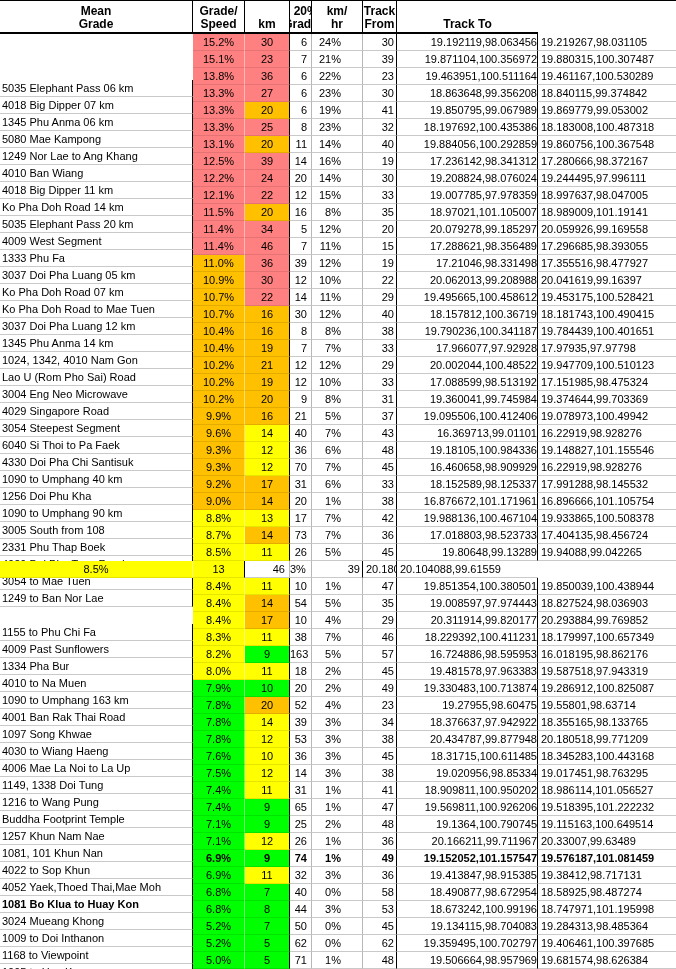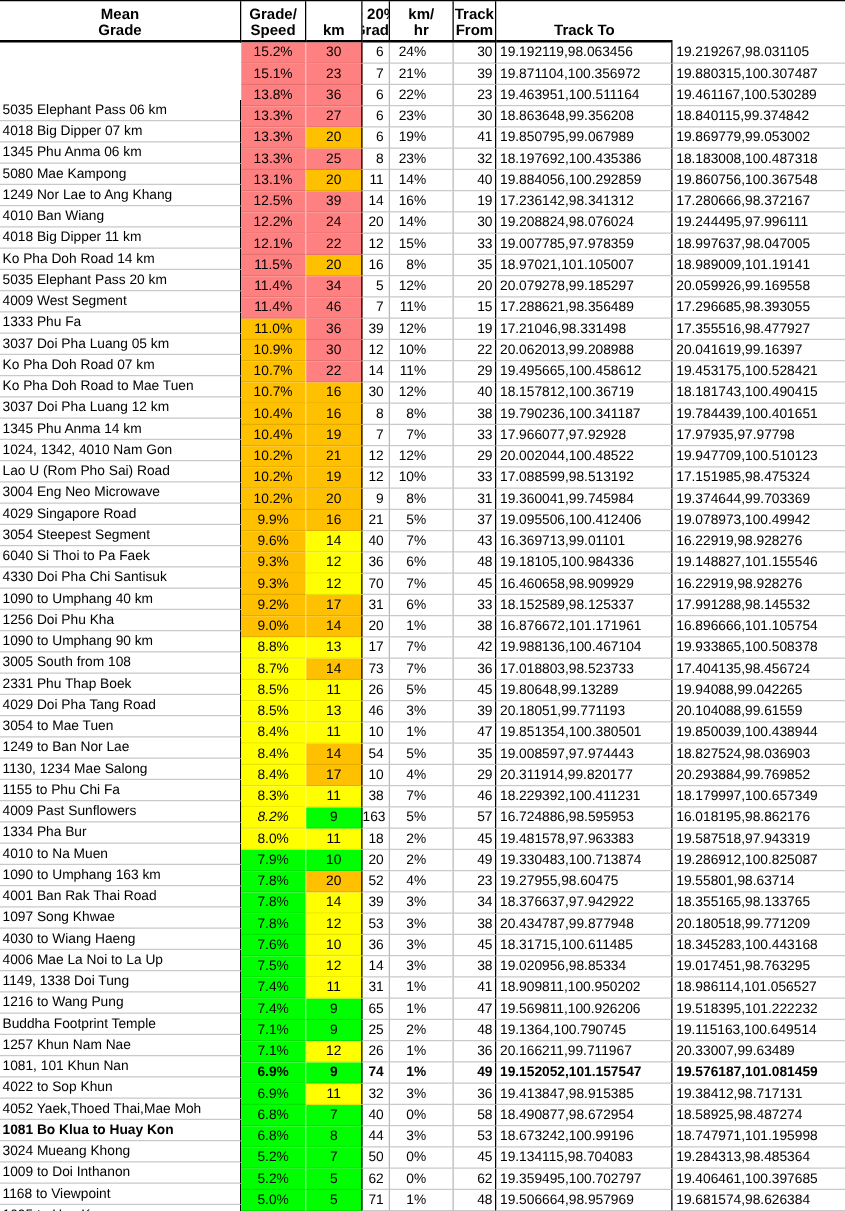--- a/index.html
+++ b/index.html
@@ -30,21 +30,21 @@
     white-space: nowrap; overflow: hidden;
     border-bottom: 1px solid #c9c9c9;
   }
   .cell.filled { border-bottom: 1px solid rgba(0,0,0,0.10); }
   .c-route { text-align: left; padding-left: 2px; border-right: 1px solid #000; margin-top: 46px; }
   .c-grade { text-align: center; border-right: 1px solid rgba(255,255,255,0.45); }
   .c-speed { text-align: center; border-right: 1px solid #000; }
   .c-km    { text-align: right; padding-right: 4px; border-right: 1px solid #b7b7b7; }
   .c-gt20  { text-align: right; padding-right: 21px; border-right: 1px solid #b7b7b7; }
   .c-kmh   { text-align: right; padding-right: 2px; border-right: 1px solid #000; }
-  .c-from  { text-align: left; padding-left: 3px; border-right: 1px solid #000; }
+  .c-from  { text-align: right; padding-left: 3px; border-right: 1px solid #000; }
   .c-to    { text-align: left; padding-left: 3px; }
 </style>
 </head>
 <body>
 
 <div class="sheet">
   <div class="header">
     <div class="hdr-cell">Mean
 Grade</div>
     <div class="hdr-cell">Grade/
@@ -362,21 +362,20 @@
         <div class="cell c-route">1249 to Ban Nor Lae</div>
         <div class="cell c-grade filled" style="background: rgb(255, 255, 0);">8.5%</div>
         <div class="cell c-speed filled" style="background: rgb(255, 255, 0);">11</div>
         <div class="cell c-km">26</div>
         <div class="cell c-gt20">5%</div>
         <div class="cell c-kmh">45</div>
         <div class="cell c-from">19.80648,99.13289</div>
         <div class="cell c-to">19.94088,99.042265</div>
       </div>
       <div class="row">
-        <div class="cell c-route">1130, 1234 Mae Salong</div>
         <div class="cell c-grade filled" style="background: rgb(255, 255, 0);">8.5%</div>
         <div class="cell c-speed filled" style="background: rgb(255, 255, 0);">13</div>
         <div class="cell c-km">46</div>
         <div class="cell c-gt20">3%</div>
         <div class="cell c-kmh">39</div>
         <div class="cell c-from">20.18051,99.771193</div>
         <div class="cell c-to">20.104088,99.61559</div>
       </div>
       <div class="row">
         <div class="cell c-route">1155 to Phu Chi Fa</div>
@@ -413,21 +412,21 @@
         <div class="cell c-grade filled" style="background: rgb(255, 255, 0);">8.3%</div>
         <div class="cell c-speed filled" style="background: rgb(255, 255, 0);">11</div>
         <div class="cell c-km">38</div>
         <div class="cell c-gt20">7%</div>
         <div class="cell c-kmh">46</div>
         <div class="cell c-from">18.229392,100.411231</div>
         <div class="cell c-to">18.179997,100.657349</div>
       </div>
       <div class="row">
         <div class="cell c-route">1090 to Umphang 163 km</div>
-        <div class="cell c-grade filled" style="background: rgb(255, 255, 0); font-style: italic;">8.2%</div>
+        <div class="cell c-grade filled" style="background: rgb(255, 255, 0);">8.2%</div>
         <div class="cell c-speed filled" style="background: rgb(0, 255, 0);">9</div>
         <div class="cell c-km">163</div>
         <div class="cell c-gt20">5%</div>
         <div class="cell c-kmh">57</div>
         <div class="cell c-from">16.724886,98.595953</div>
         <div class="cell c-to">16.018195,98.862176</div>
       </div>
       <div class="row">
         <div class="cell c-route">4001 Ban Rak Thai Road</div>
         <div class="cell c-grade filled" style="background: rgb(255, 255, 0);">8.0%</div>

